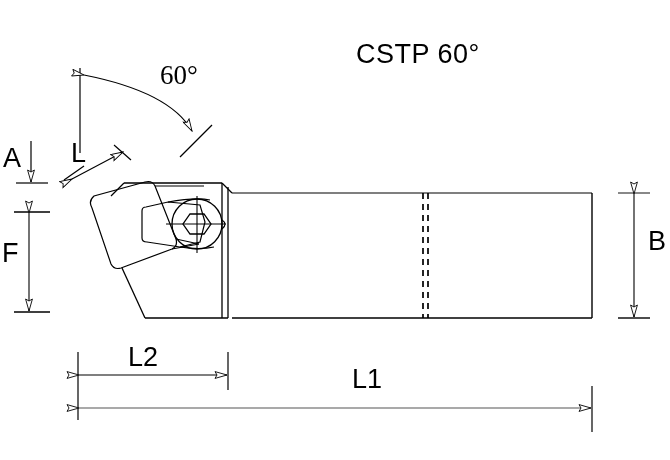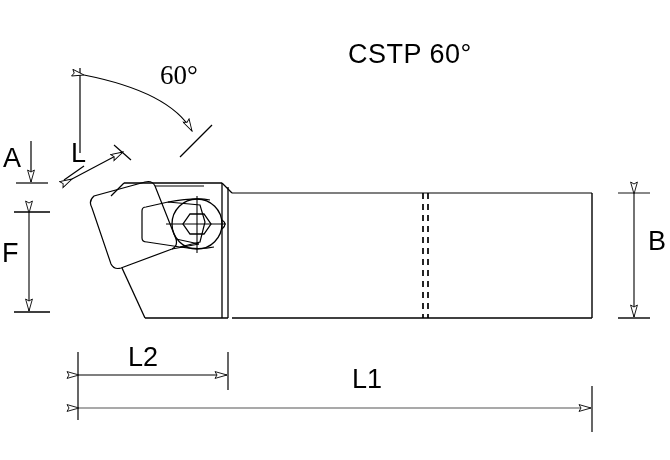--- a/index.html
+++ b/index.html
@@ -183,21 +183,21 @@
 
     <g>
 
       <path d="M592,386 L592,432" fill="none" stroke="#000000" stroke-width="1.2"></path>
 
       <path d="M79,408 L591,408" fill="none" stroke="#555555" stroke-width="1.1" marker-start="url(#ah-l)" marker-end="url(#ah-r)"></path>
     </g>
 
   </svg>
 
-  <div class="lbl lbl-title" style="left:348px; top:41px;text-align:right;">CSTP 60°</div>
+  <div class="lbl lbl-title" style="left:356px; top:41px;text-align:right;">CSTP 60°</div>
 
   <div class="lbl lbl-ang" style="left:160px; top:62px;font-family:Liberation Serif, serif;">60°</div>
 
   <div class="lbl lbl-dim" style="left:3px; top:145px;">A</div>
 
   <div class="lbl lbl-dim" style="left:2px; top:240px;">F</div>
 
   <div class="lbl lbl-dim" style="left:648px; top:228px;">B</div>
 
   <div class="lbl lbl-dim" style="left:71px; top:140px;">L</div>

